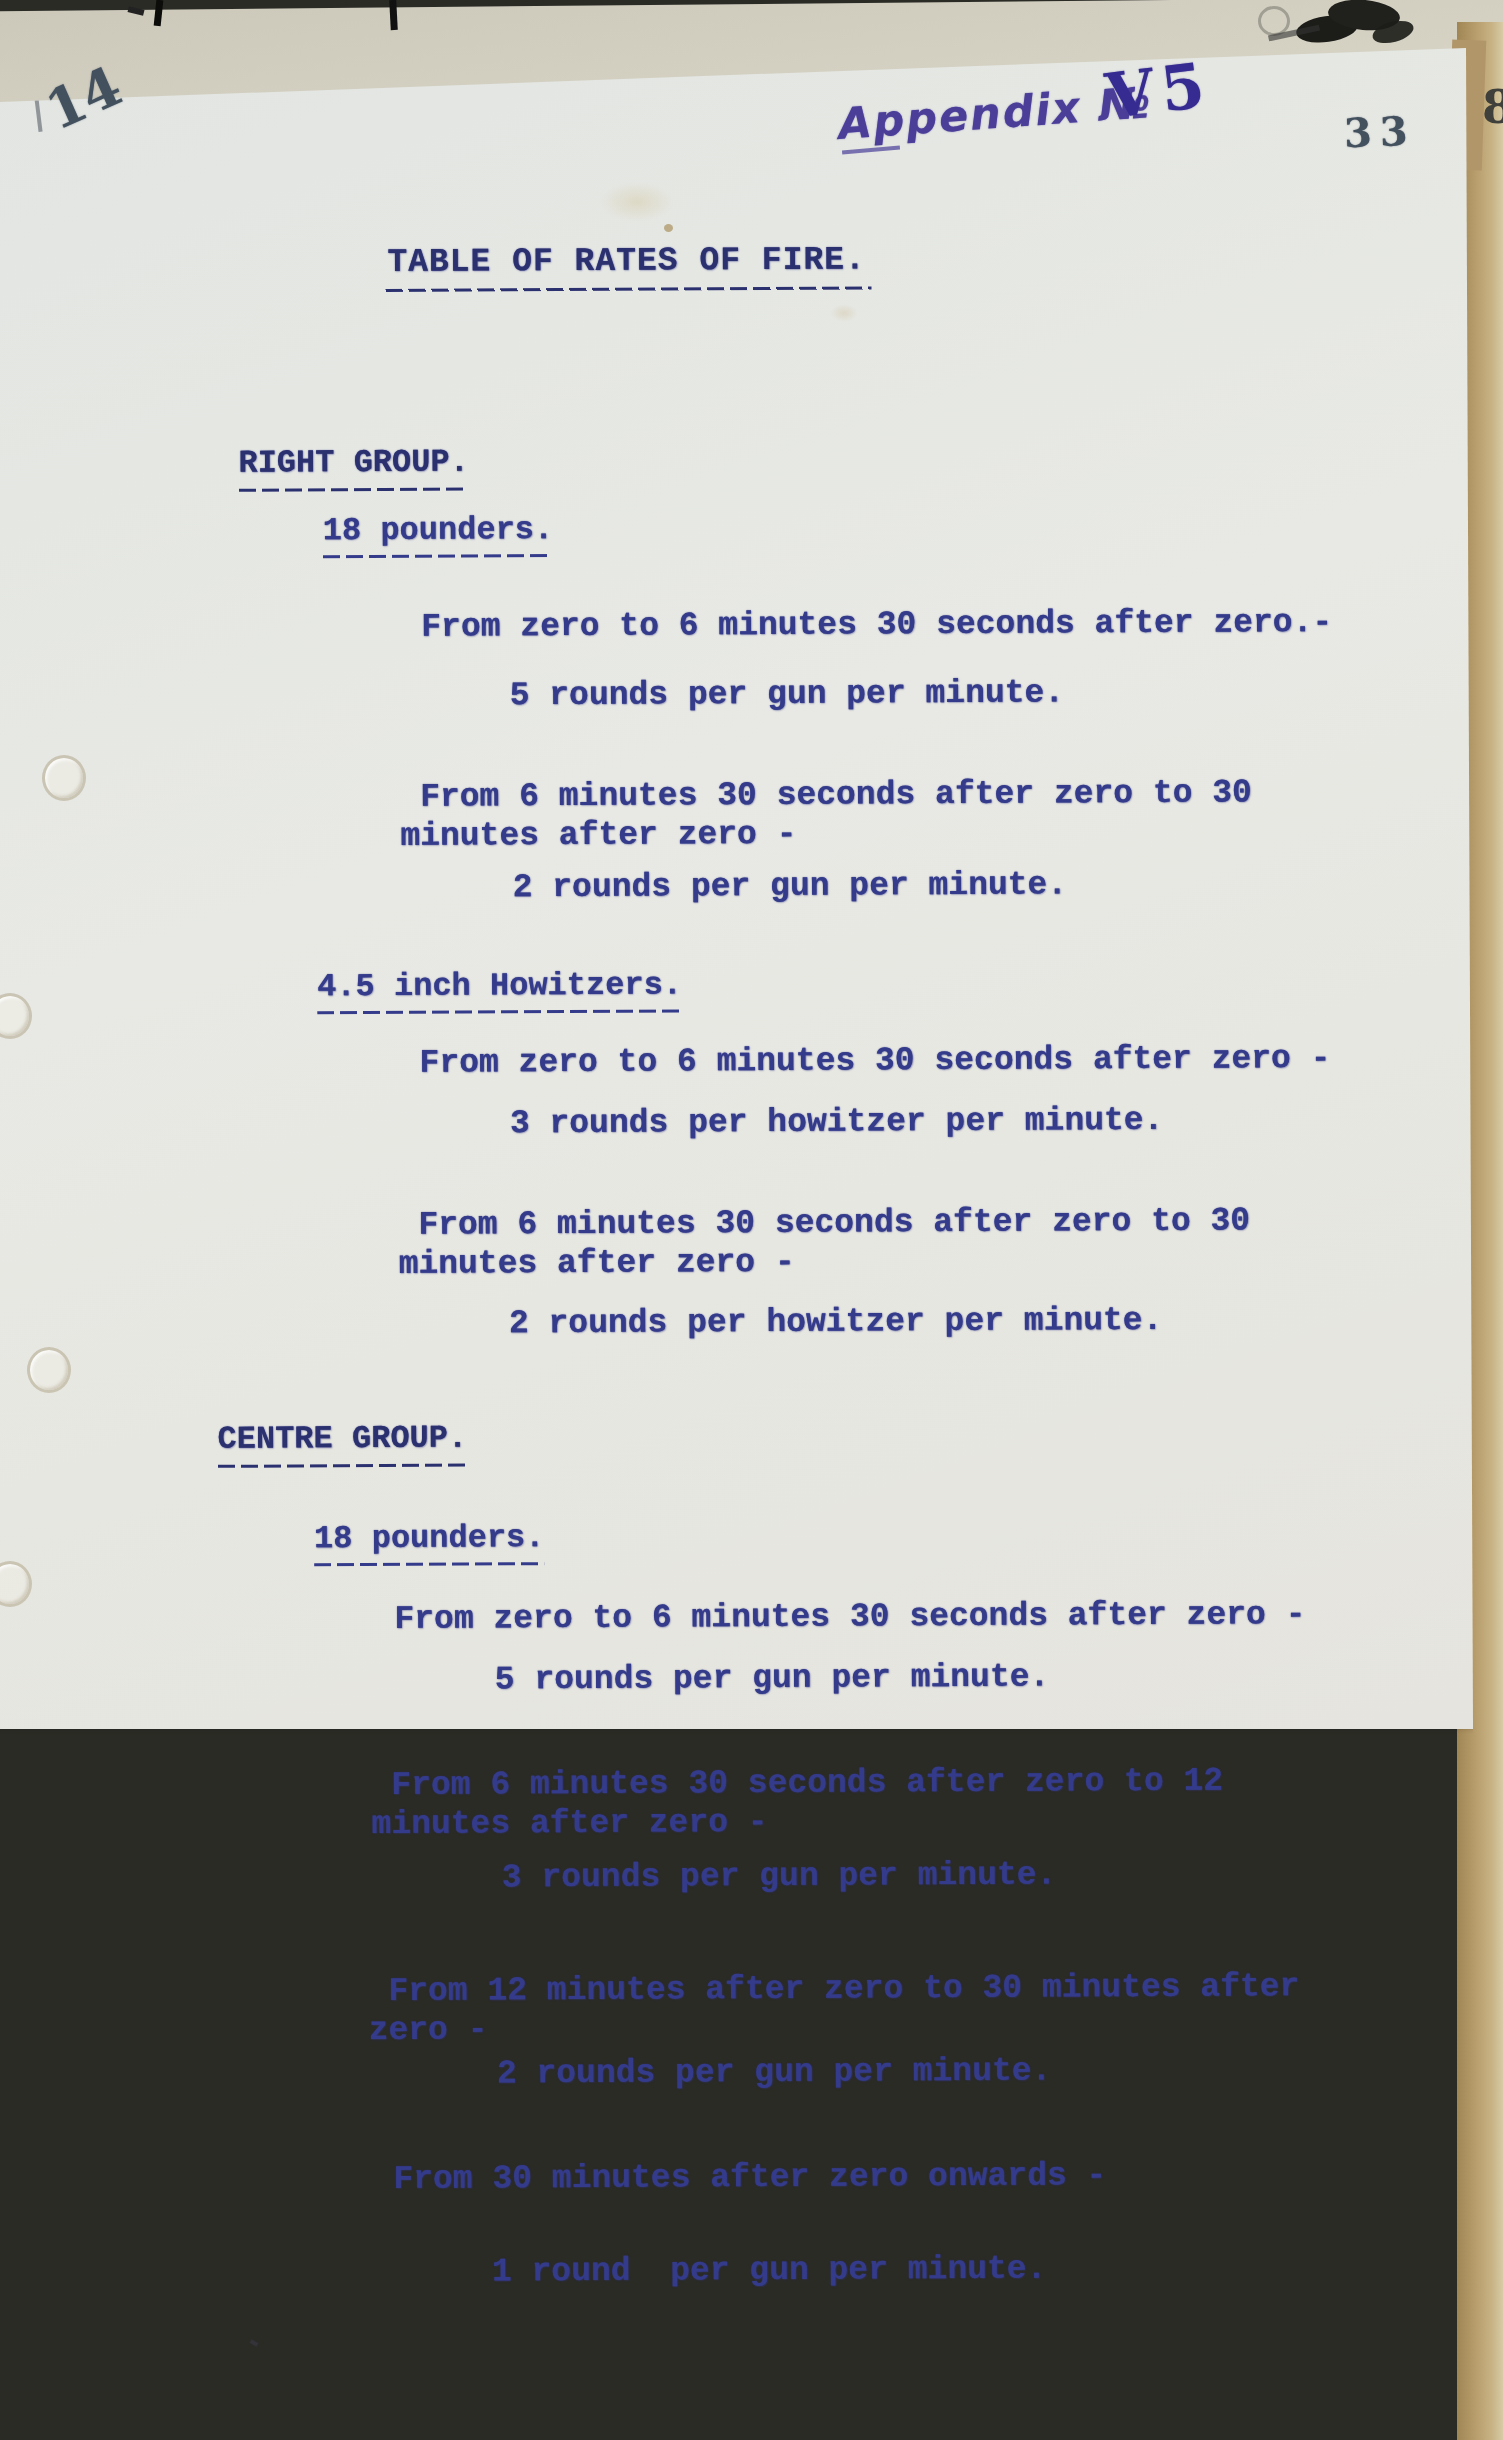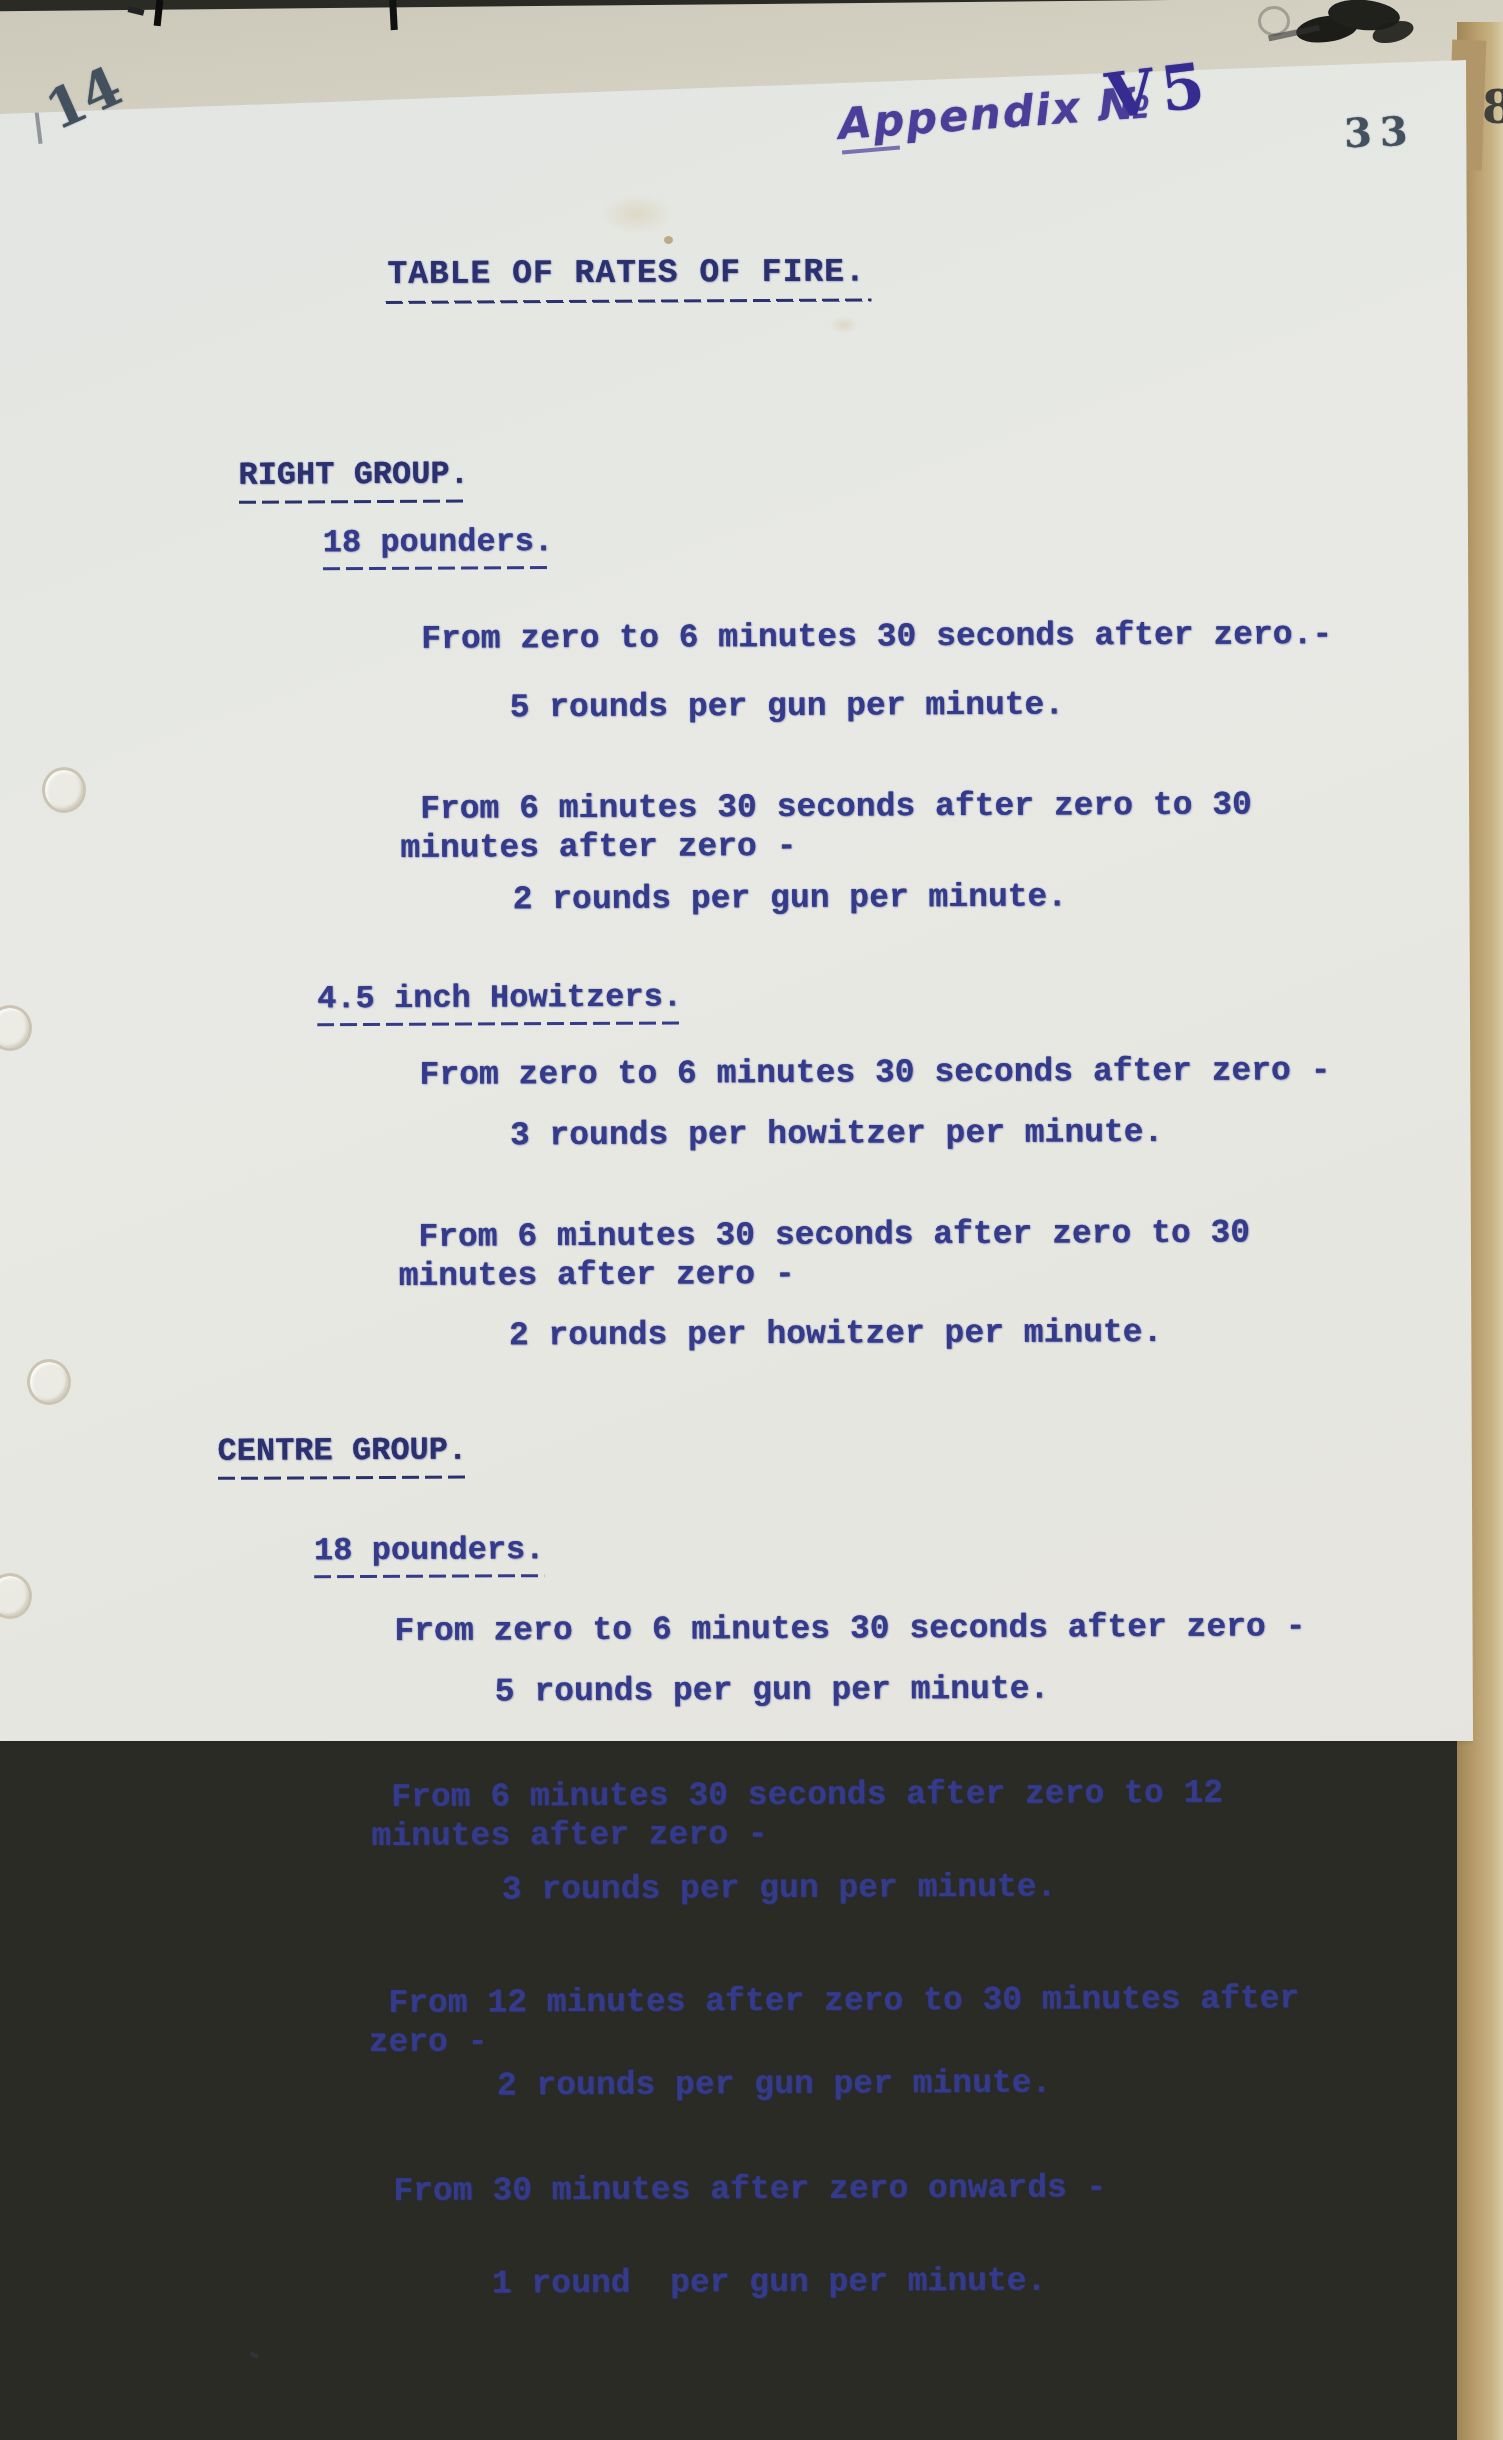--- a/index.html
+++ b/index.html
@@ -25,21 +25,21 @@
   }
   .side-edge{
     position:absolute;top:22px;right:0;width:46px;height:2418px;
     background:linear-gradient(90deg,#a08655 0,#b89d6c 40%,#c7b284 75%,#d8cba6 100%);
   }
   .side-edge-notch{
     position:absolute;top:40px;left:1450px;width:34px;height:130px;
     background:#b1966a;transform:rotate(2deg);
   }
   .page{
-    position:absolute;top:16px;left:0;width:1503px;height:1725px;
+    position:absolute;top:4px;left:0;width:1503px;height:1725px;
     background:linear-gradient(160deg,#e2e5e2 0%,#e8e9e4 45%,#e5e4de 100%);
     clip-path:polygon(0px 98px,1466px 44px,1476px 2440px,0px 2440px);
     box-shadow:0 -2px 6px rgba(0,0,0,.35);
   }
   
   .hole{
     position:absolute;width:38px;height:40px;border-radius:50%;
     border:3px solid rgba(196,189,170,.85);
     background:rgba(238,236,228,.55);
     box-shadow:inset 2px 2px 3px rgba(255,255,255,.8), inset -2px -2px 3px rgba(160,150,120,.35);

